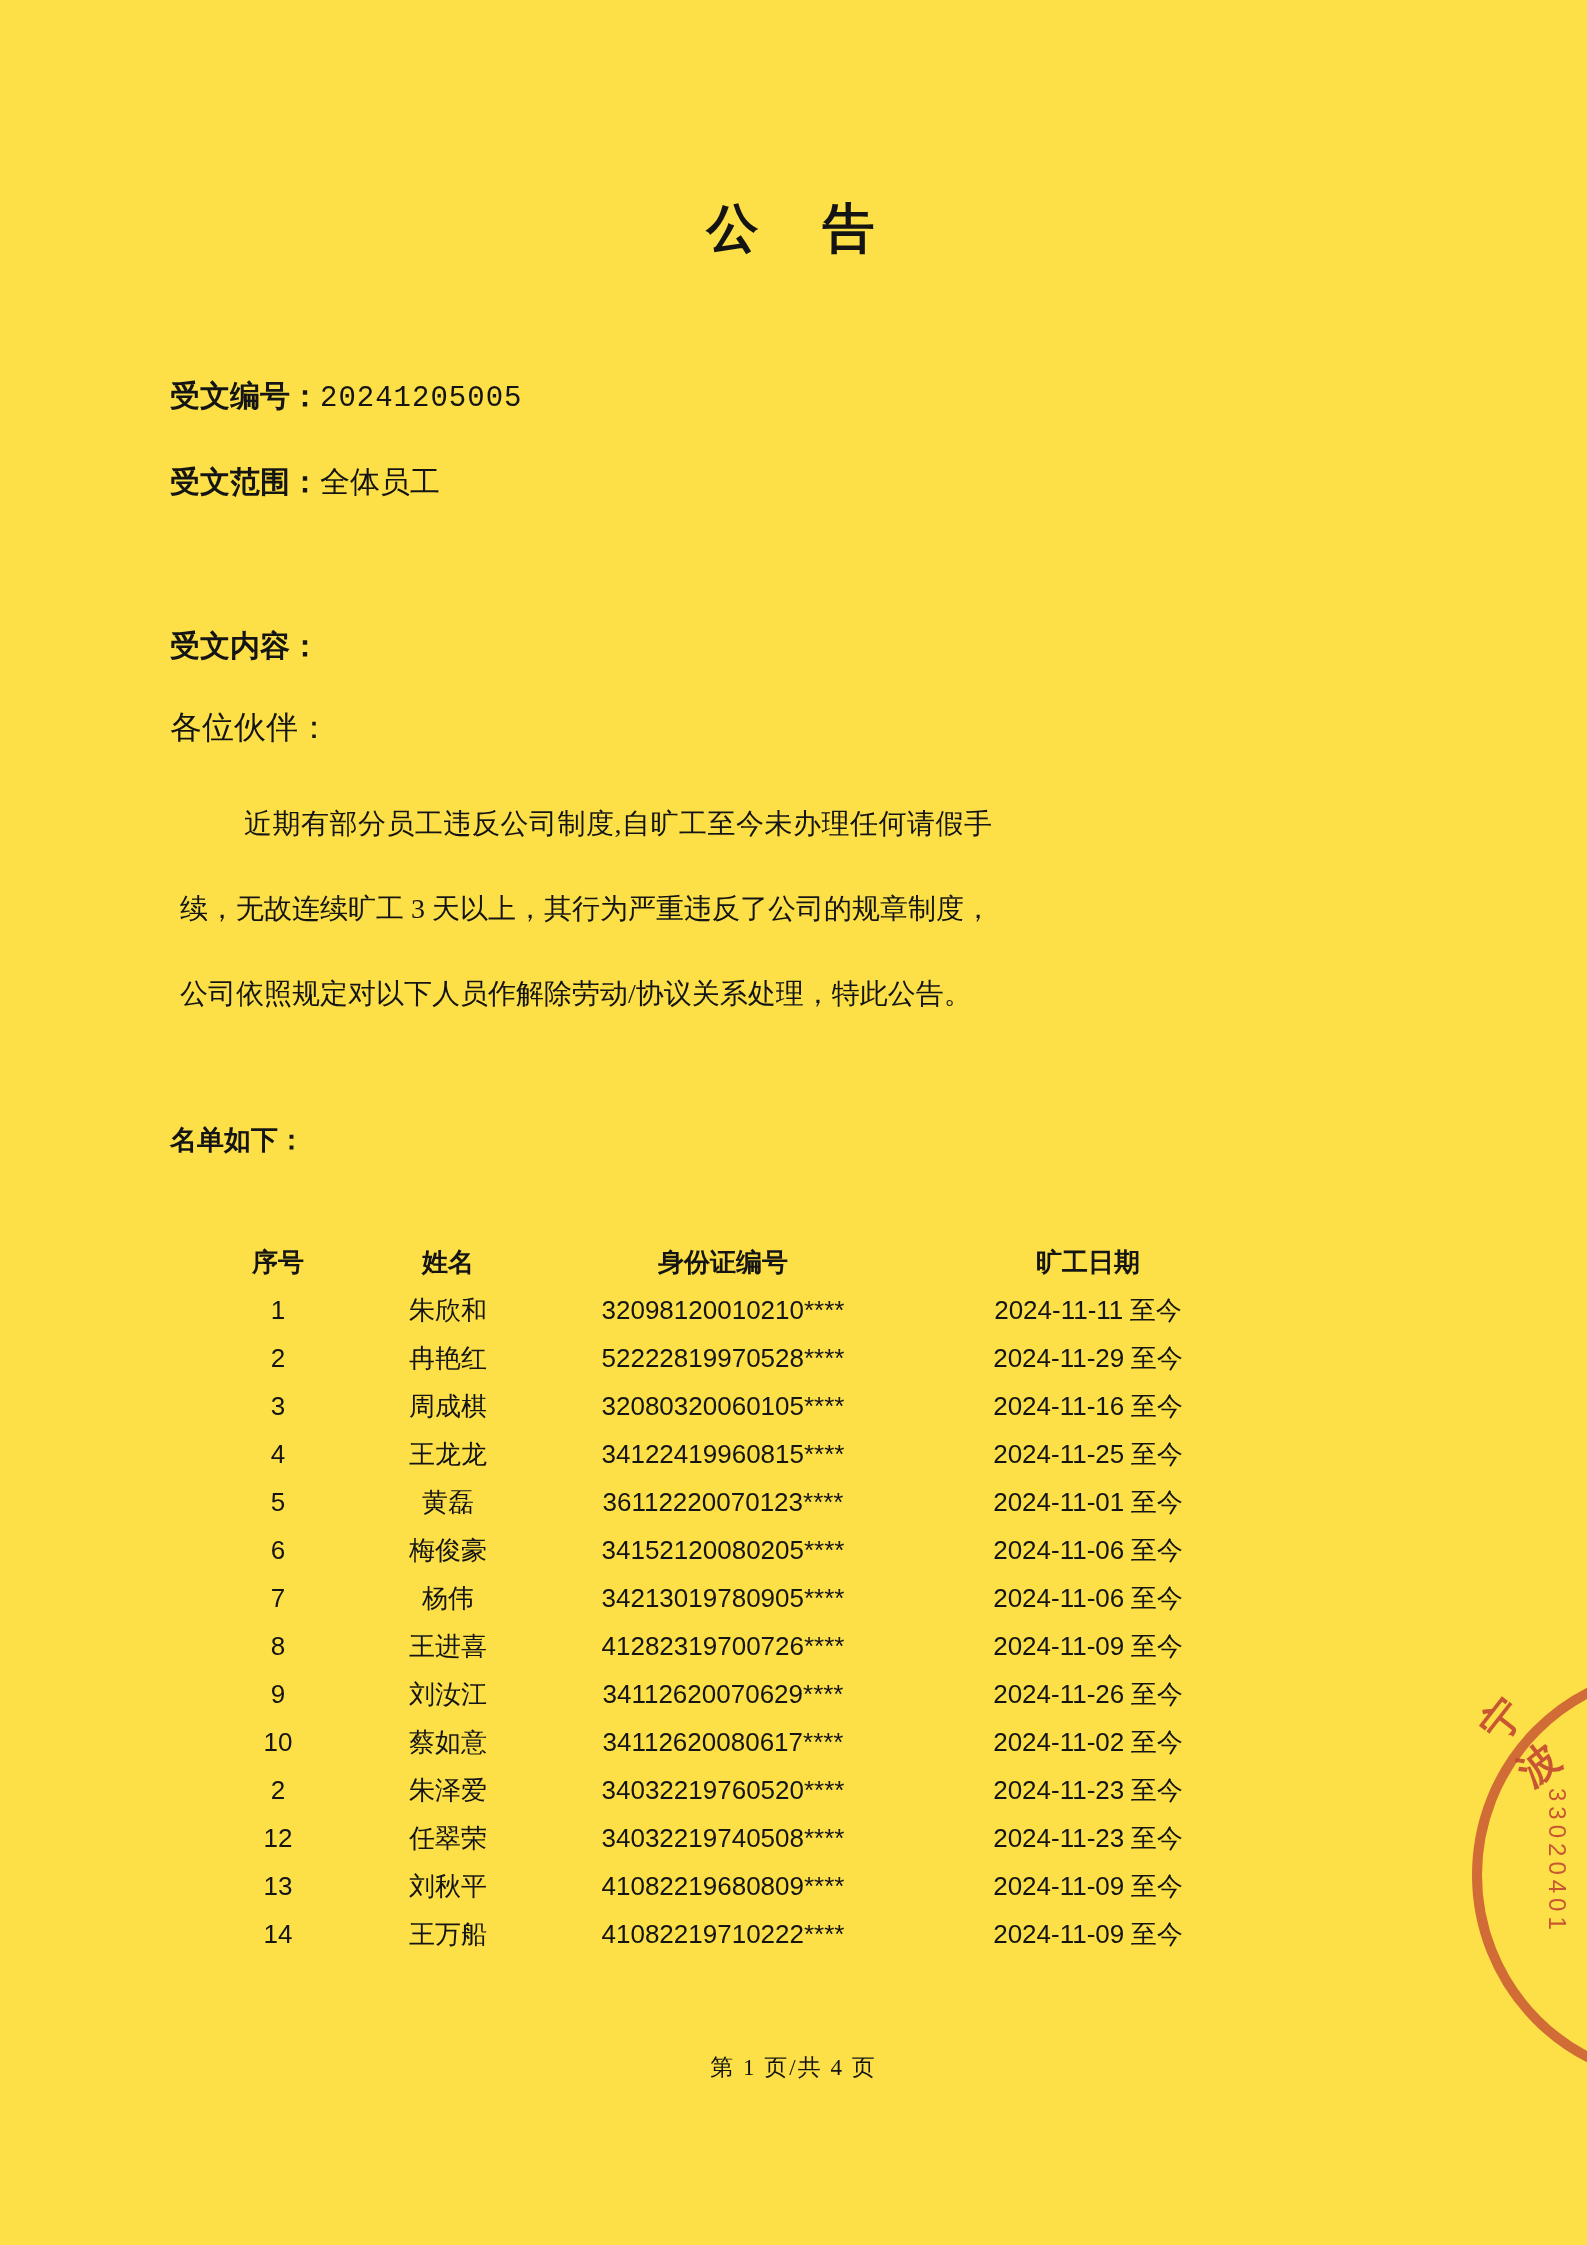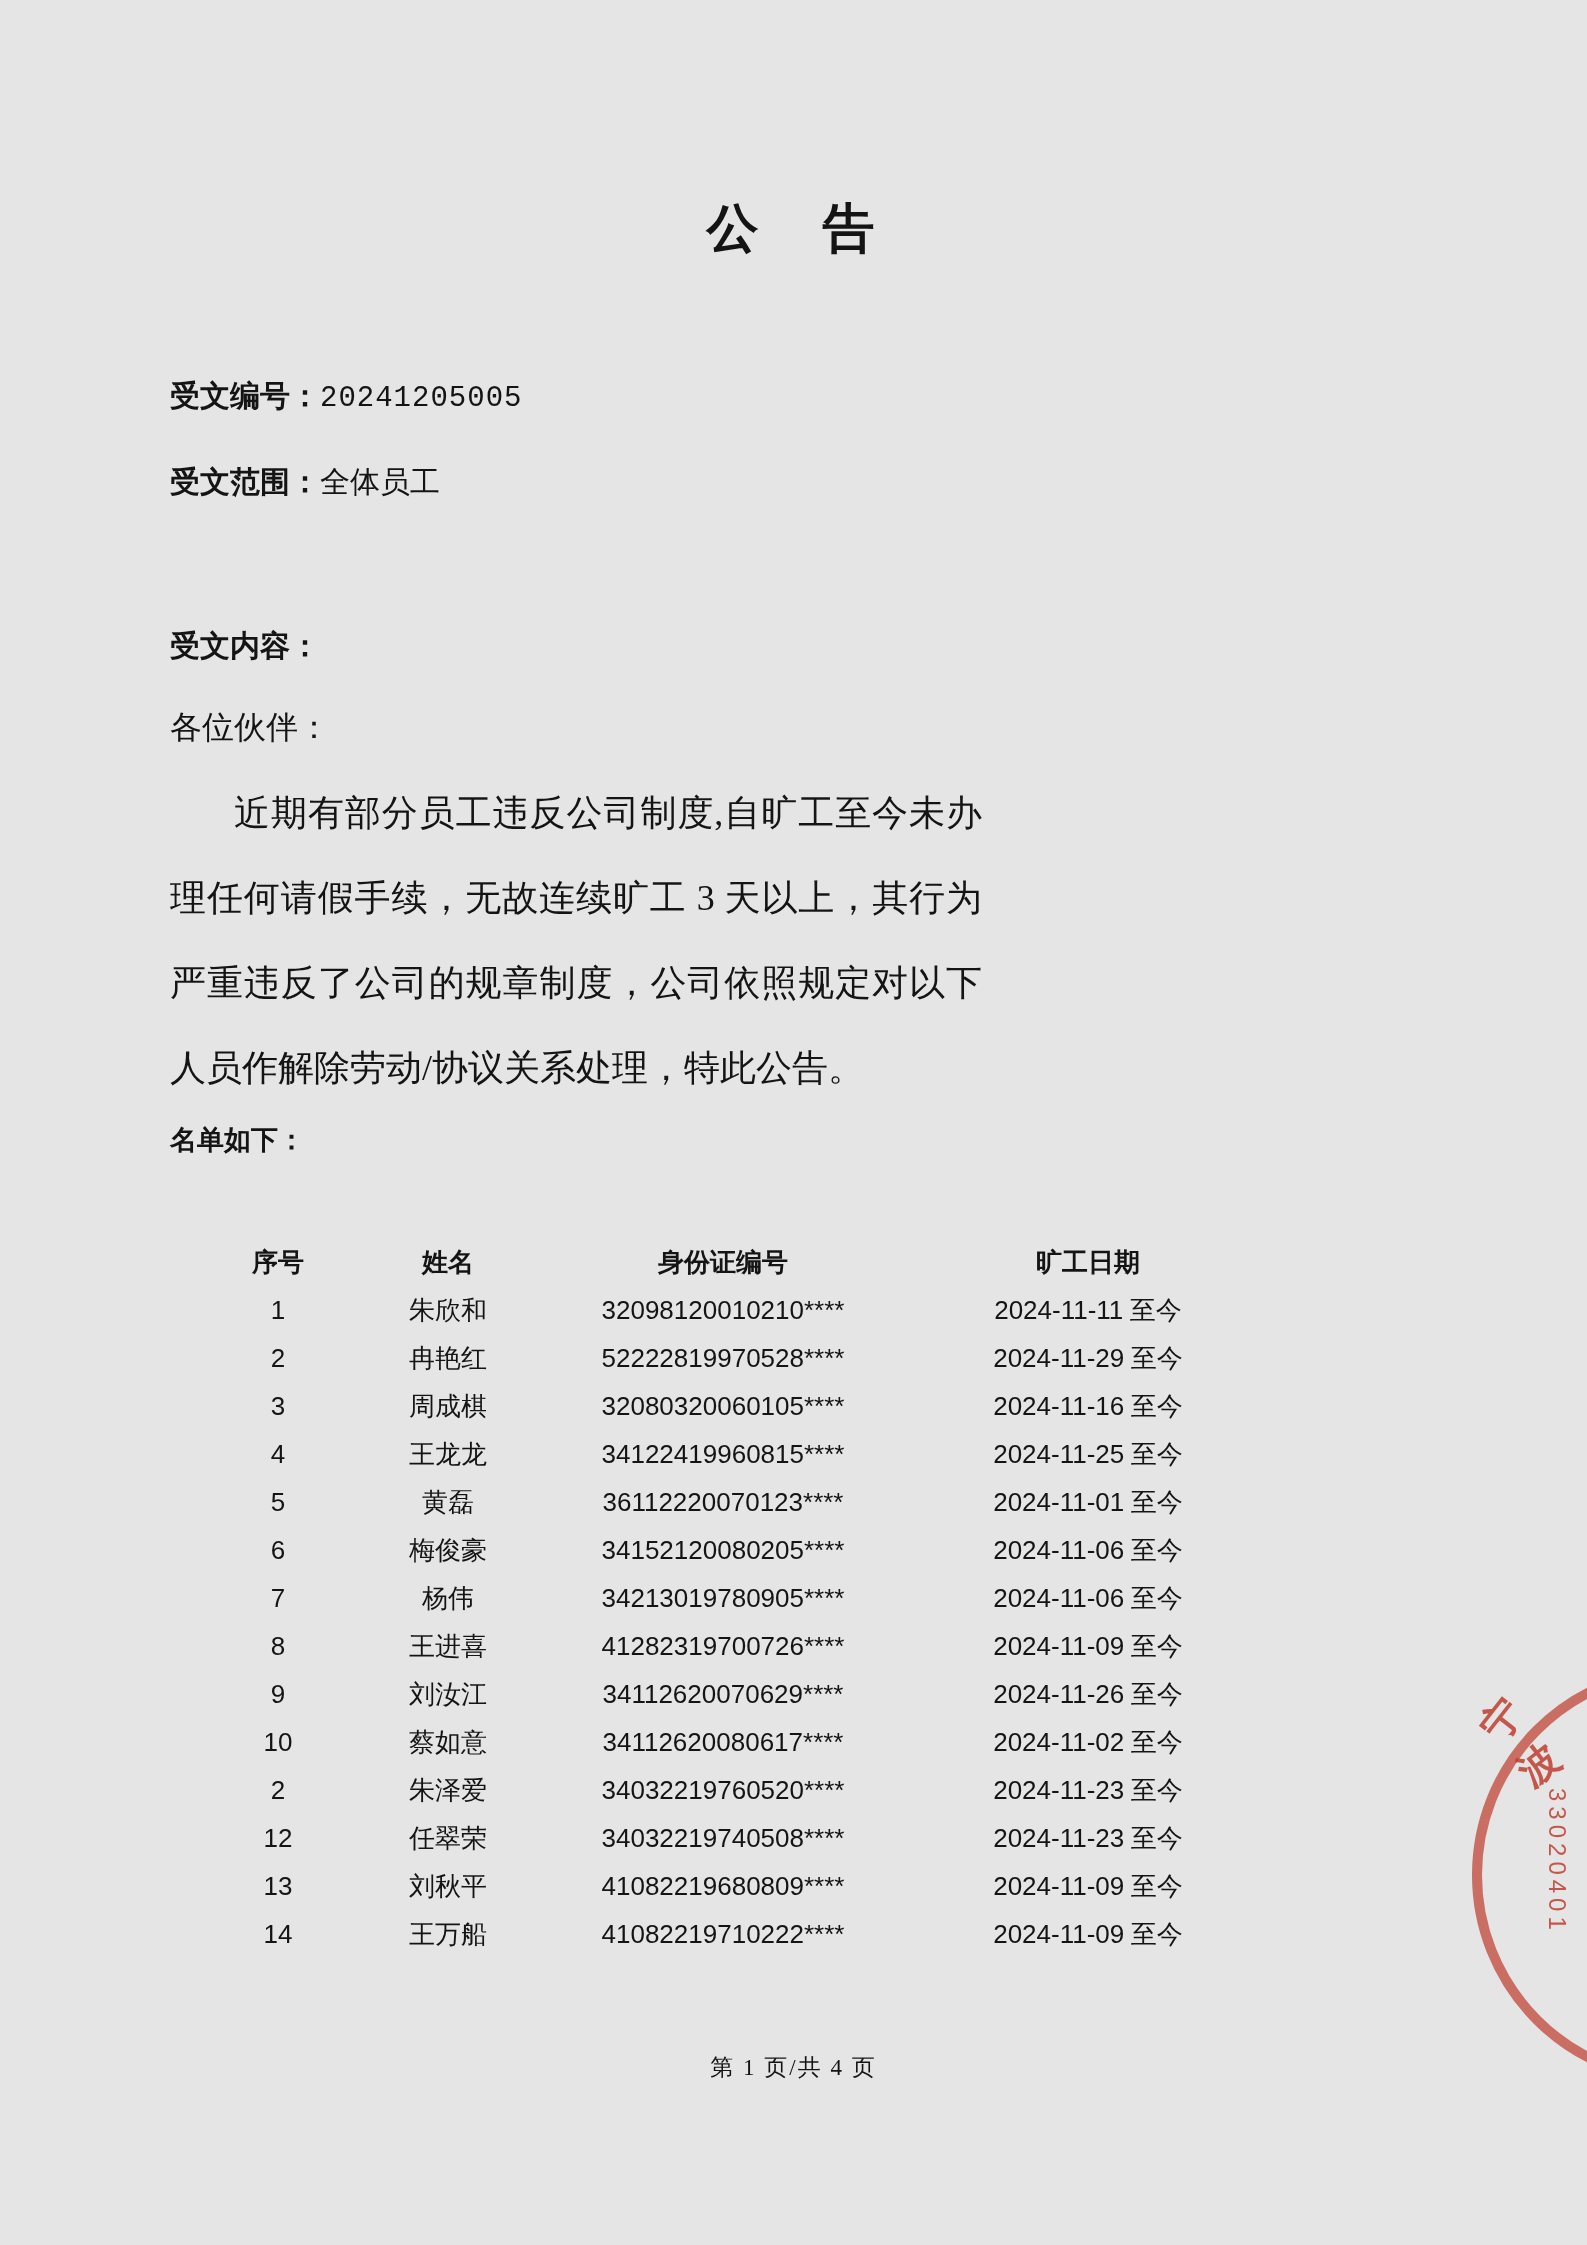--- a/index.html
+++ b/index.html
@@ -1,32 +1,32 @@
 <!DOCTYPE html>
 <html><head>
 <meta charset="utf-8">
 <style>
   html,body{margin:0;padding:0;background:#ffffff;}
   .page{
-    position:relative;width:1587px;height:2245px;background:#e5e5e5;overflow:hidden;
+    position:relative;width:1587px;height:2245px;background:#fde047;overflow:hidden;
     font-family:"Liberation Serif","DejaVu Serif",serif;color:#141414;margin:0 auto;
   }
   .doc-title{
     position:absolute;top:194px;left:0;width:100%;margin:0;text-align:center;
     font-size:52px;font-weight:700;letter-spacing:6px;
   }
   .field{position:absolute;left:170px;font-size:30px;white-space:nowrap;}
   .field .flabel{font-weight:700;}
   .f0{top:376px}.f1{top:462px}.f2{top:544px}.f3{top:626px}
   .fvalue{font-size:30px;}
   .fvalue.num{font-family:Liberation Mono, monospace;font-size:29px;letter-spacing:1px;}
   .salutation{position:absolute;left:170px;top:706px;font-size:32px;}
   .body-para{
-    position:absolute;left:170px;top:771px;width:812px;margin:0;
-    font-size:36px;line-height:85px;text-align:justify;text-indent:64px;
+    position:absolute;left:170px;top:771px;width:812px;margin:10px;
+    font-size:28px;line-height:85px;text-align:justify;text-indent:64px;
   }
   .list-heading{position:absolute;left:170px;top:1122px;font-size:27px;font-weight:700;}
   .emp-table{
     position:absolute;left:193px;top:1238px;width:1070px;
     border-collapse:collapse;table-layout:fixed;font-size:26px;
   }
   .emp-table th{font-weight:700;height:48px;text-align:center;padding:0;}
   .emp-table td{height:48px;text-align:center;padding:0;vertical-align:middle;}
   .col-no{width:170px}.col-name{width:170px}.col-id{width:380px}.col-date{width:350px}
   .c-no,.c-id,.date-num{font-family:"Liberation Sans","DejaVu Sans",sans-serif;}

